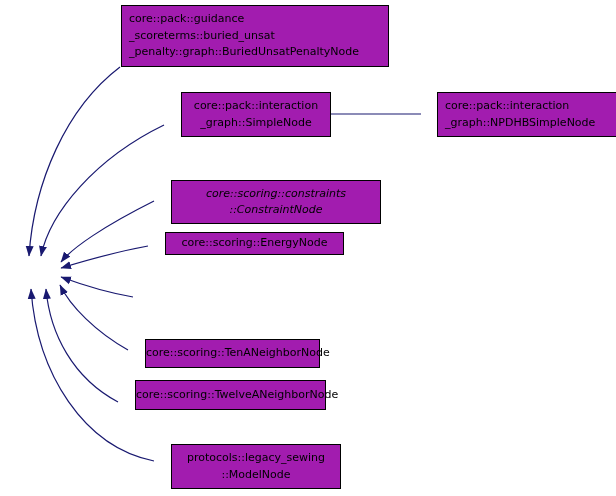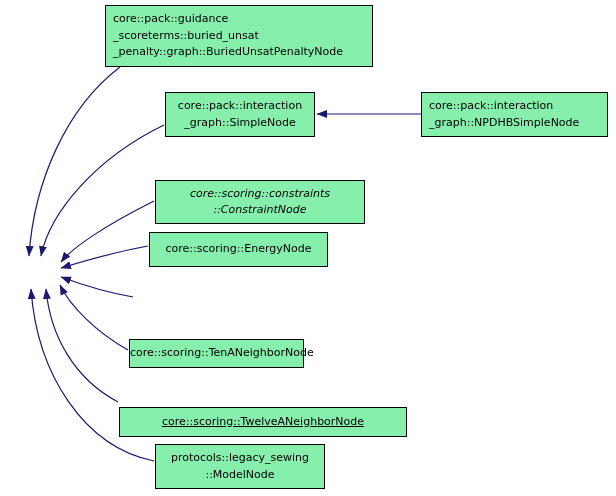--- a/index.html
+++ b/index.html
@@ -12,28 +12,29 @@
     overflow: hidden;
   }
   #edges {
     position: absolute;
     left: 0; top: 0;
     width: 616px; height: 496px;
   }
   .class-box {
     position: absolute;
     box-sizing: border-box;
-    background: #86efac;
+    background: #a21caf;
     border: 1px solid #000000;
     display: flex;
     align-items: center;
     justify-content: flex-end;
     font-size: 11px;
     line-height: 1.5;
     color: #000000;
+    margin-left: 16px;
   }
   .class-box .lbl {
     white-space: pre-line;
     text-align: center;
     display: block;
     width: 100%;
   }
   .class-box.align-left .lbl {
     text-align: left;
     padding-left: 7px;
@@ -81,30 +82,30 @@
   <div class="class-box align-left" style="left:421px; top:92px; width:187px; height:45px;">
     <span class="lbl">core::pack::interaction
 _graph::NPDHBSimpleNode</span>
   </div>
 
   <div class="class-box" style="left:155px; top:180px; width:210px; height:44px;font-style:italic;">
     <span class="lbl">core::scoring::constraints
 ::ConstraintNode</span>
   </div>
 
-  <div class="class-box" style="left:149px; top:232px; width:179px; height:35px;">
+  <div class="class-box" style="left:149px; top:232px; width:179px; height:23px;">
     <span class="lbl">core::scoring::EnergyNode</span>
   </div>
 
 
   <div class="class-box" style="left:129px; top:339px; width:175px; height:29px;">
     <span class="lbl">core::scoring::TenANeighborNode</span>
   </div>
 
-  <div class="class-box" style="left:119px; top:407px; width:288px; height:30px;text-decoration:underline;">
+  <div class="class-box" style="left:119px; top:380px; width:191px; height:30px;">
     <span class="lbl">core::scoring::TwelveANeighborNode</span>
   </div>
 
   <div class="class-box" style="left:155px; top:444px; width:170px; height:45px;">
     <span class="lbl">protocols::legacy_sewing
 ::ModelNode</span>
   </div>
 
 
 </div>

